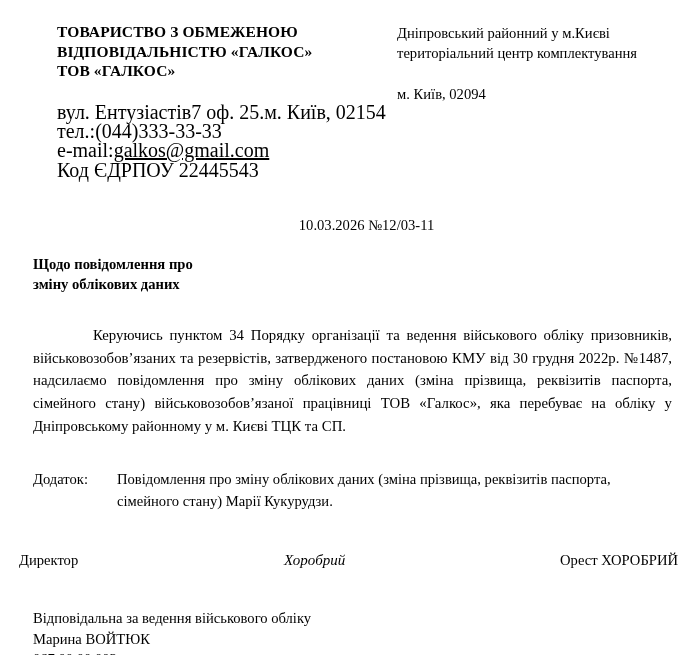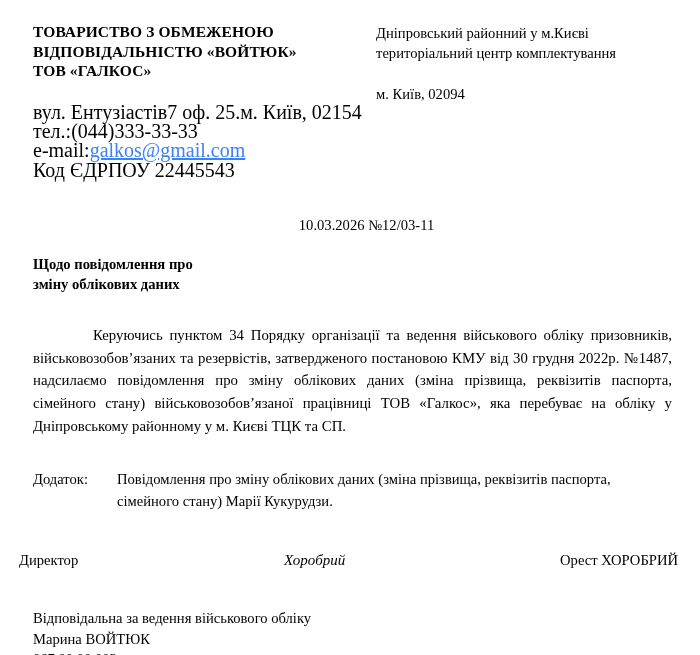--- a/index.html
+++ b/index.html
@@ -23,20 +23,21 @@
     padding: 0;
     box-sizing: border-box;
   }
 
   
   .header {
     display: flex;
     justify-content: space-between;
     padding: 22px 14px 0 33px;
     box-sizing: border-box;
+    margin-left: 24px;
   }
   .header-col-left {
     width: 340px;
     flex: 0 0 340px;
   }
   .header-col-right {
     width: 310px;
     flex: 0 0 310px;
     padding-top: 2px;
   }
@@ -61,21 +62,21 @@
 
   .contact {
     margin-top: 22px;
     font-size: 20px;
     line-height: 19.4px;
   }
   .contact div {
     white-space: nowrap;
   }
   .contact a.email-link {
-    color: #3b82f6;
+    color: #000000;
     text-decoration: underline;
   }
 
   .recipient-address {
     margin-top: 22px;
     font-size: 14.6px;
     line-height: 19.4px;
   }
   .recipient-address div {
     white-space: nowrap;
@@ -162,21 +163,21 @@
 </head>
 <body>
 
 <div class="page">
 
   <div class="header">
 
     <div class="header-col-left">
       <div class="org-name">
         <div>ТОВАРИСТВО З ОБМЕЖЕНОЮ</div>
-        <div>ВІДПОВІДАЛЬНІСТЮ «ВОЙТЮК»</div>
+        <div>ВІДПОВІДАЛЬНІСТЮ «ГАЛКОС»</div>
         <div>ТОВ «ГАЛКОС»</div>
       </div>
 
       <div class="contact">
         <div>вул. Ентузіастів7 оф. 25.м. Київ, 02154</div>
         <div>тел.:(044)333-33-33</div>
         <div><span>e-mail:</span><a class="email-link" href="#">galkos@gmail.com</a></div>
         <div>Код ЄДРПОУ 22445543</div>
       </div>
     </div>

